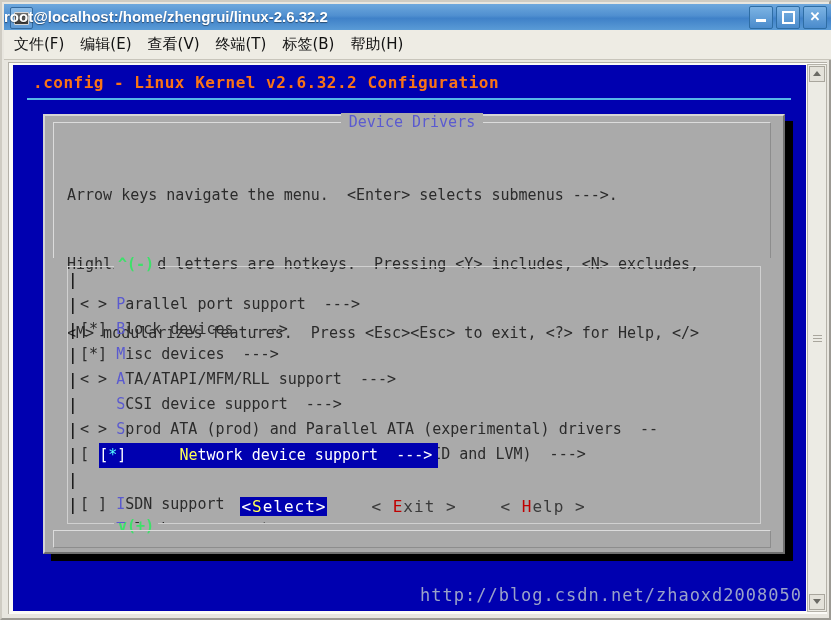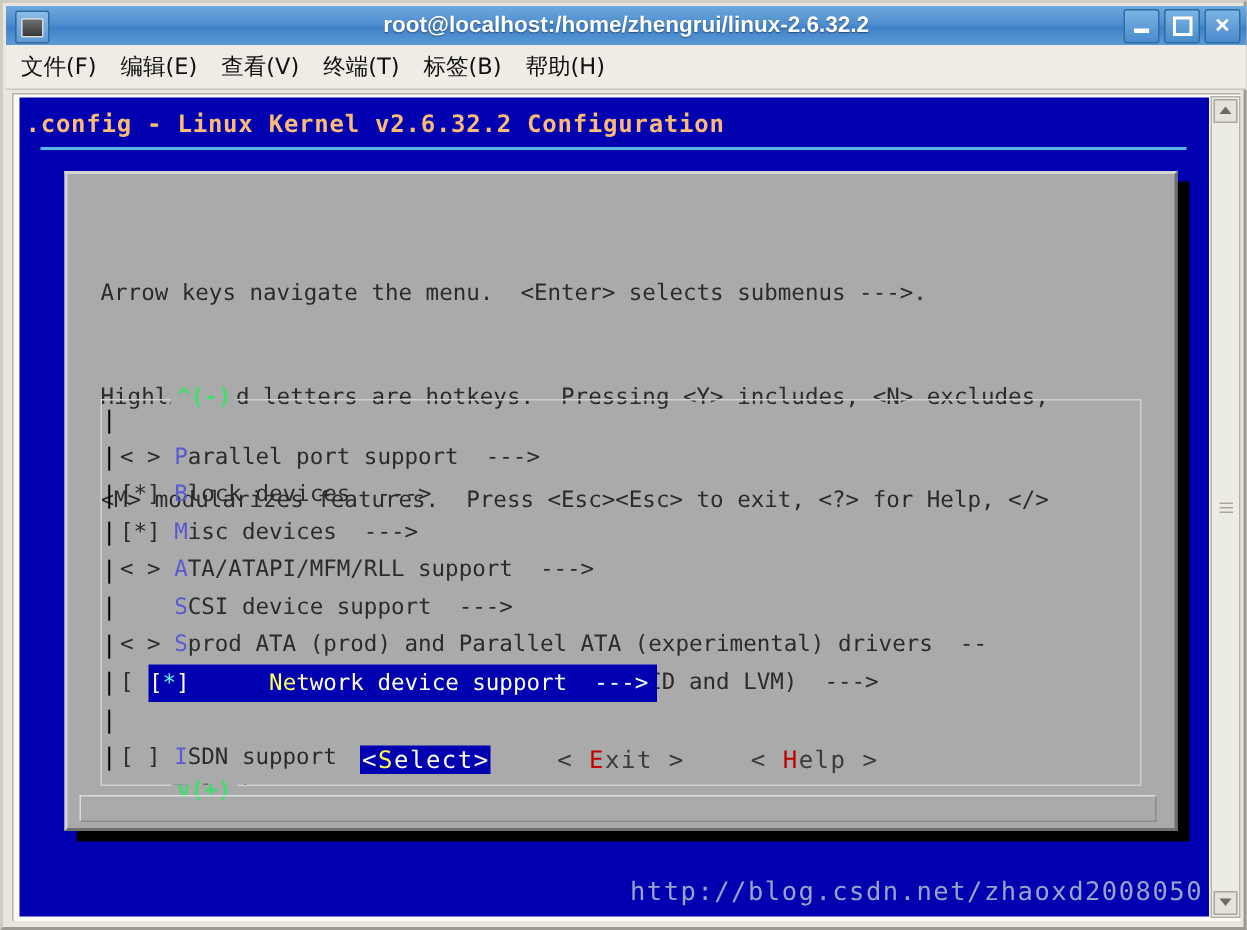--- a/index.html
+++ b/index.html
@@ -15,21 +15,21 @@
   .titlebar{position:absolute;left:2px;top:2px;width:827px;height:26px;
             background:linear-gradient(to bottom,#6ea8dd 0%,#4f8fd0 45%,#3f81c8 55%,#5a9bd6 100%);
             border-bottom:1px solid #2d6aa8;}
   .titlebar .tb-icon{position:absolute;left:6px;top:3px;width:21px;height:20px;
             background:linear-gradient(to bottom,#8bbbe6,#5f9ad4);
             border:1px solid #33699f;border-radius:2px;
             display:flex;align-items:center;justify-content:center;}
   .tb-icon .screen{width:13px;height:11px;background:linear-gradient(to bottom,#6e6e6e,#3a3a3a);
             border:1px solid #d6d6d6;border-radius:1px;}
   .titlebar .tb-title{position:absolute;left:0;top:0;width:827px;height:26px;
-            line-height:26px;text-align:center;color:#ffffff;
+            line-height:26px;text-align:left;color:#ffffff;
             font-size:15px;font-weight:bold;
             font-family:"Liberation Sans",sans-serif;
             text-shadow:0 1px 1px rgba(0,0,0,.45);}
   .tb-buttons{position:absolute;right:4px;top:2px;display:flex;gap:3px;}
   .tb-btn{width:22px;height:21px;border:1px solid #2e6da4;border-radius:2px;
           background:linear-gradient(to bottom,#7cb3e3,#4a8bcc);
           color:#fff;font-size:13px;font-weight:bold;line-height:19px;text-align:center;
           font-family:"Liberation Sans",sans-serif;}
   .tb-btn .glyph-min{display:block;width:10px;height:3px;background:#fff;margin:12px auto 0;}
   .tb-btn .glyph-max{display:block;width:9px;height:9px;border:2px solid #fff;margin:4px auto 0;}
@@ -43,21 +43,21 @@
 
   
   .termwrap{position:absolute;left:6px;top:60px;width:819px;height:552px;
             background:#fbfaf6;
             border-left:1px solid #b4b1a8;border-top:1px solid #b4b1a8;
             box-sizing:border-box;}
   .term{position:absolute;left:4px;top:2px;width:793px;height:546px;
         background:#0000b0;overflow:hidden;
         font-family:"DejaVu Sans Mono","Liberation Mono",monospace;}
 
-  .kt-title{position:absolute;left:4px;top:8px;color:#fdba74;font-size:16px;
+  .kt-title{position:absolute;left:20px;top:8px;color:#f97316;font-size:16px;
             letter-spacing:.5px;white-space:nowrap;font-weight:bold;}
   .kt-rule{position:absolute;left:14px;top:33px;width:764px;height:2px;background:#56b7e8;}
 
   
   .dlgshadow{position:absolute;left:38px;top:56px;width:742px;height:440px;background:#000;}
   .dlg{position:absolute;left:30px;top:49px;width:742px;height:440px;background:#aaaaaa;
        border-top:2px solid #d4d4d4;border-left:2px solid #d4d4d4;
        border-right:2px solid #6f6f6f;border-bottom:2px solid #6f6f6f;
        box-sizing:border-box;}
 
@@ -151,20 +151,25 @@
   <div class="termwrap">
     <div class="term">
 
       <div class="kt-title">.config - Linux Kernel v2.6.32.2 Configuration</div>
       <div class="kt-rule"></div>
 
       <div class="dlgshadow"></div>
 
       <div class="dlg">
 
+        <div class="dlg-innerframe">
+          <div class="dlg-heading">
+            <span>Device Drivers</span>
+          </div>
+        </div>
 
         <div class="helptext">
           <div>Arrow keys navigate the menu.  &lt;Enter&gt; selects submenus ---&gt;.</div>
           <div>Highlighted letters are hotkeys.  Pressing &lt;Y&gt; includes, &lt;N&gt; excludes,</div>
           <div>&lt;M&gt; modularizes features.  Press &lt;Esc&gt;&lt;Esc&gt; to exit, &lt;?&gt; for Help, &lt;/&gt;</div>
         </div>
 
         <div class="listbox">
           <div class="scrollmark sm-top">^(-)</div>
           <div class="scrollmark sm-bot">v(+)</div>

